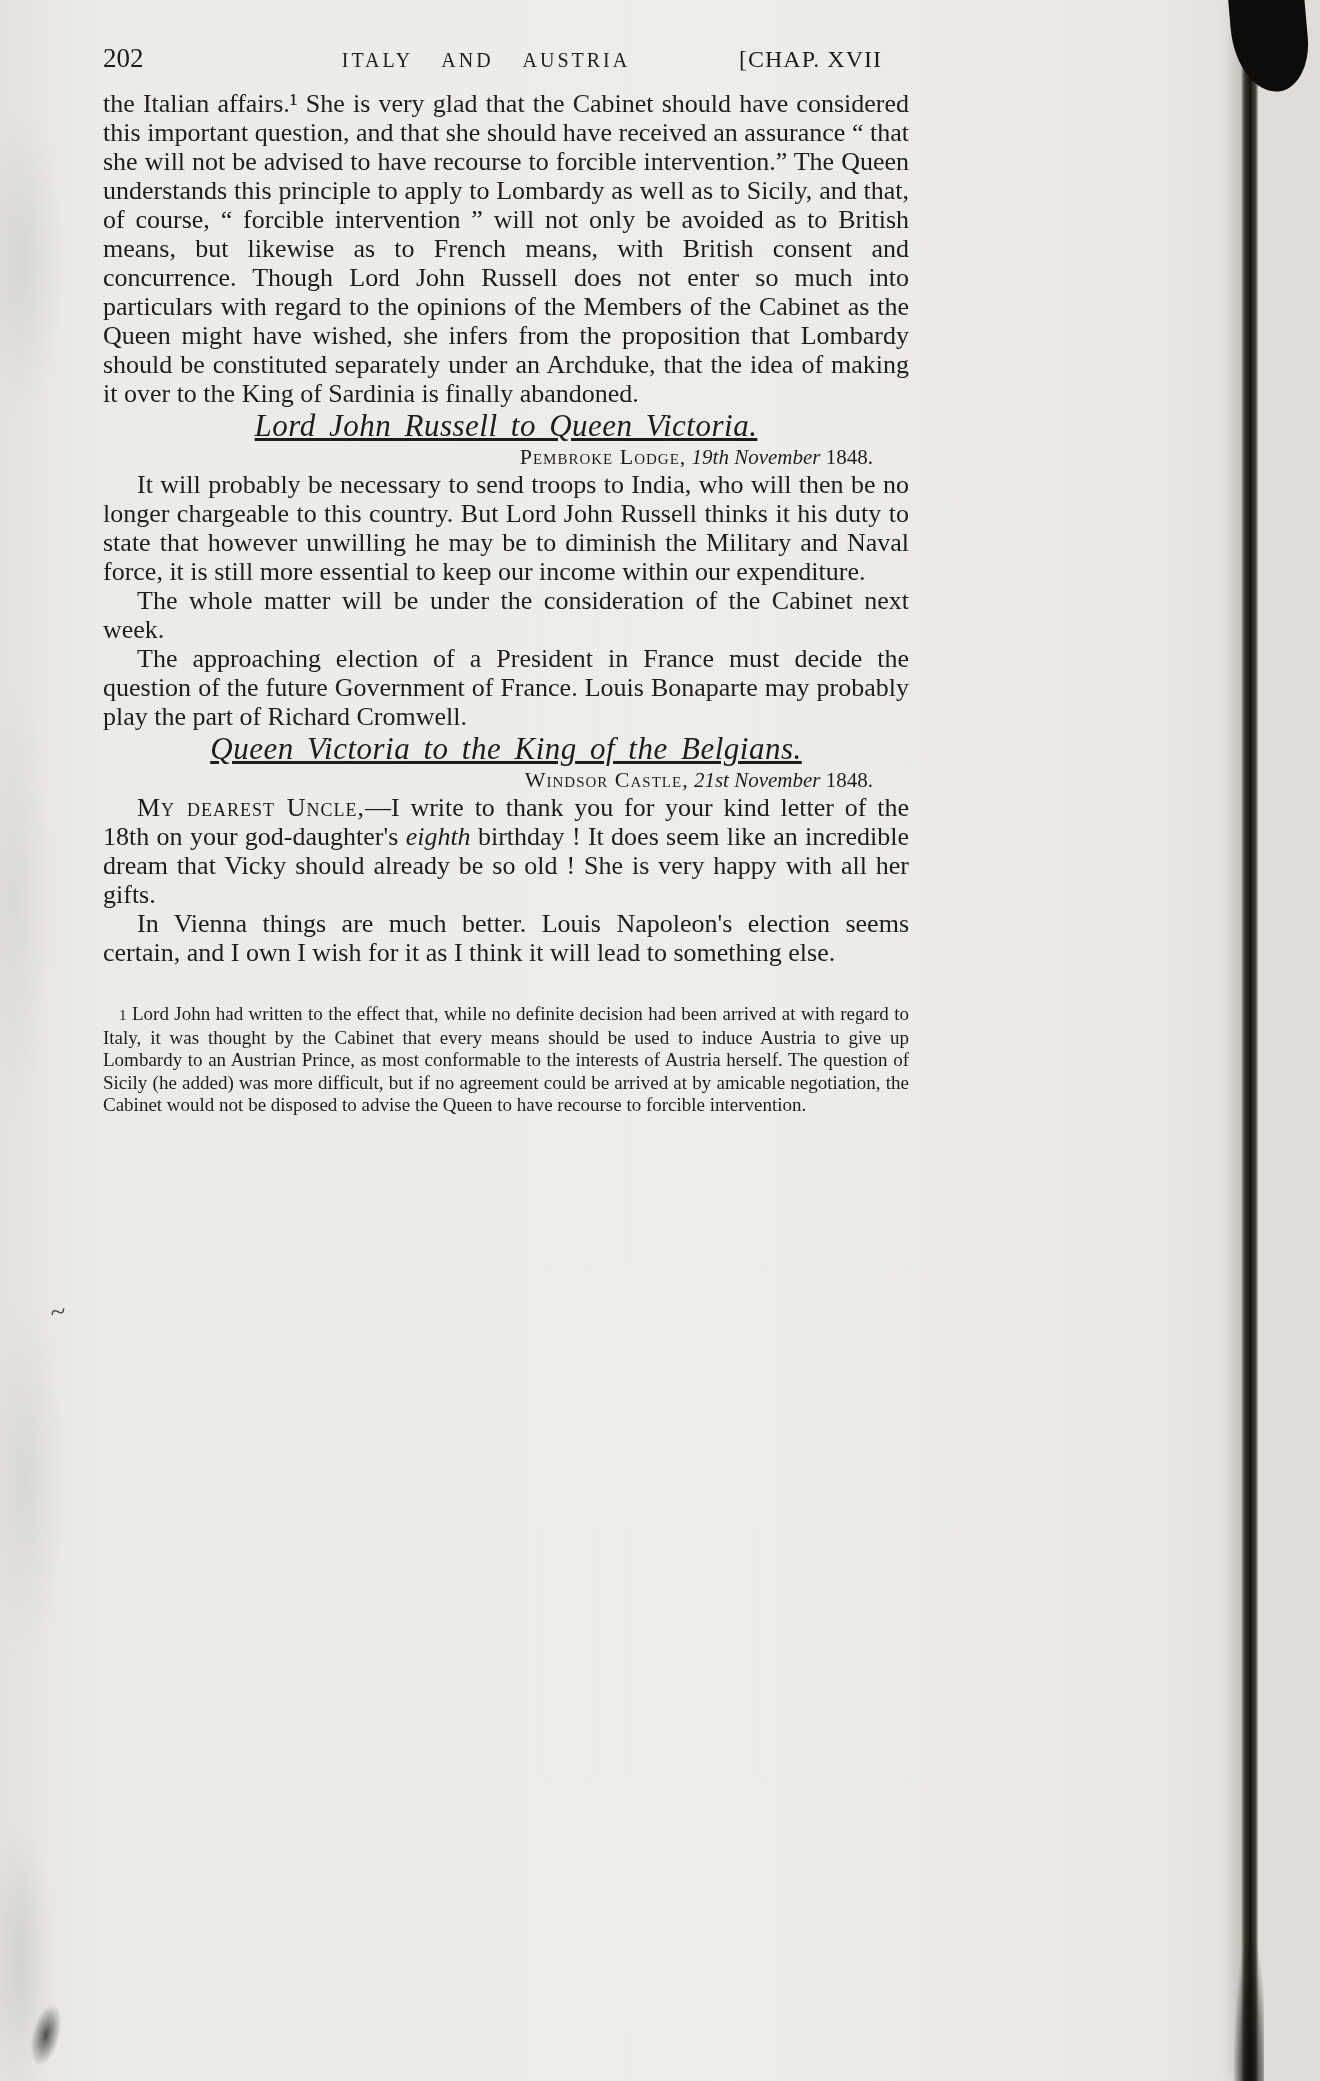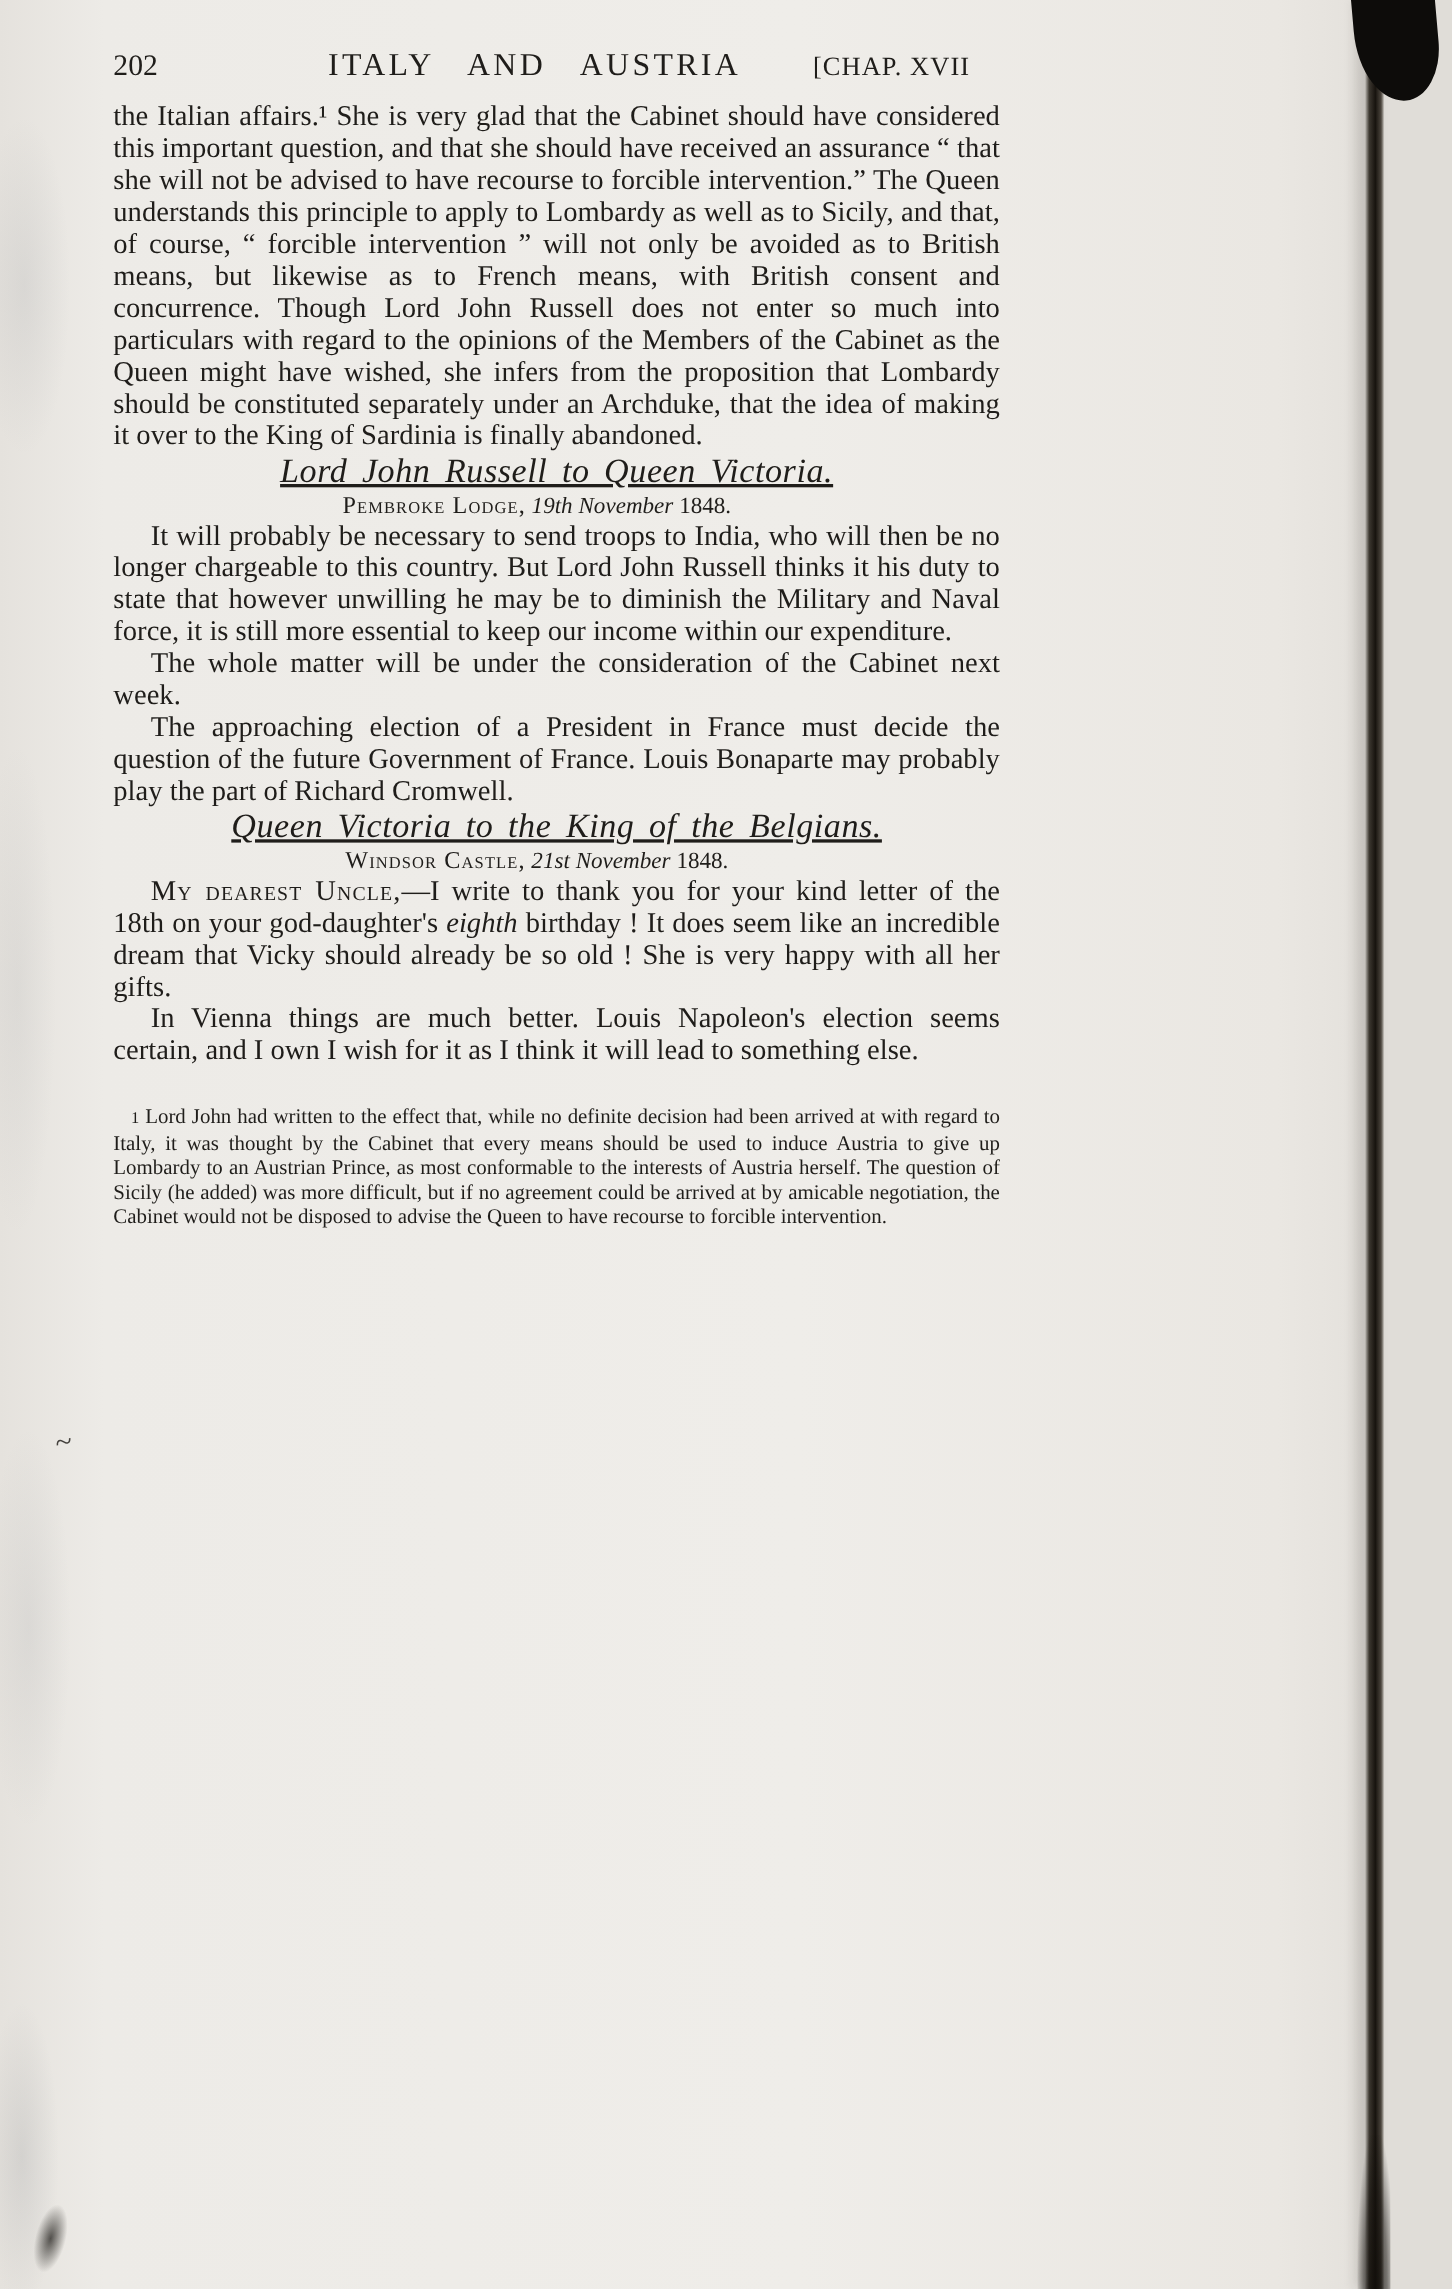--- a/index.html
+++ b/index.html
@@ -54,36 +54,36 @@
   
   .content {
     position: absolute; left: 103px; top: 43px; width: 806px;
   }
   .content p, .content h2 { margin: 0; }
   .header {
     display: flex; align-items: baseline; margin-bottom: 15px;
   }
   .page-num { width: 130px; font-size: 27px; }
   .running-title {
-    flex: 1; text-align: center; font-size: 29px;
+    flex: 1; text-align: center; font-size: 20px;
     letter-spacing: 3px; word-spacing: 22px; font-family: Liberation Serif, serif;
   }
   .chapter { width: 170px; text-align: left; font-size: 24px; letter-spacing: 1px; }
   .body-p {
     font-size: 26px; line-height: 29px;
     text-align: justify; text-indent: 34px;
   }
   .no-indent { text-indent: 0; }
   .letter-heading {
     margin: 44px 0 14px 0;
     font-size: 31px; font-weight: normal; font-style: italic;
     text-align: center; letter-spacing: 0.5px; word-spacing: 5px; text-decoration: underline;
   }
   .dateline {
-    text-align: center; padding-right: 36px;
+    text-align: right; padding-right: 36px;
     font-size: 21px; margin-bottom: 12px;
   }
   .sc { font-variant: small-caps; letter-spacing: 1px; }
   .dateline .sc { font-size: 22px; }
   .it { font-style: italic; }
   .footnote {
     margin-top: 36px;
     font-size: 19px; line-height: 22.5px;
     text-align: justify; text-indent: 16px;
   }

